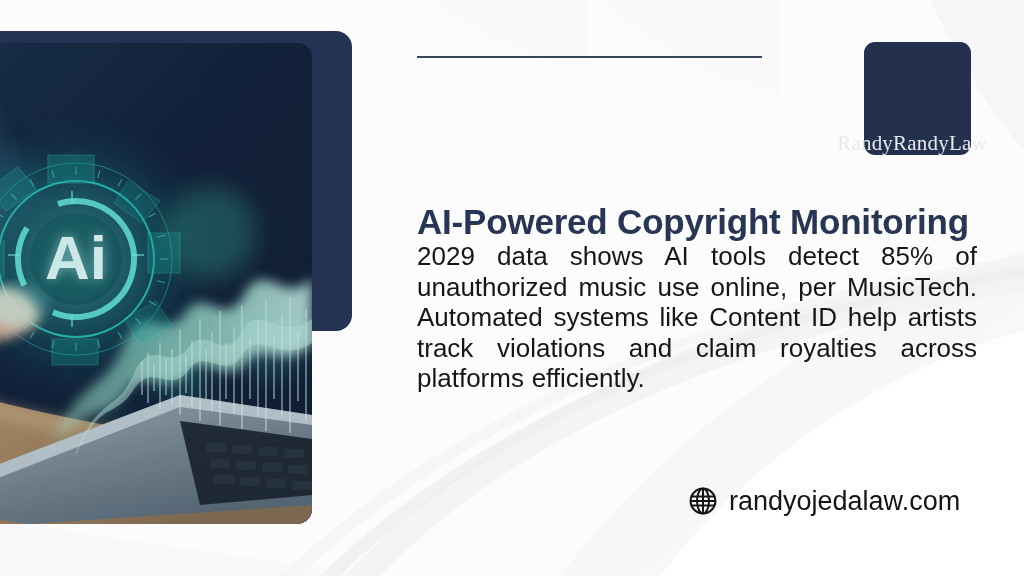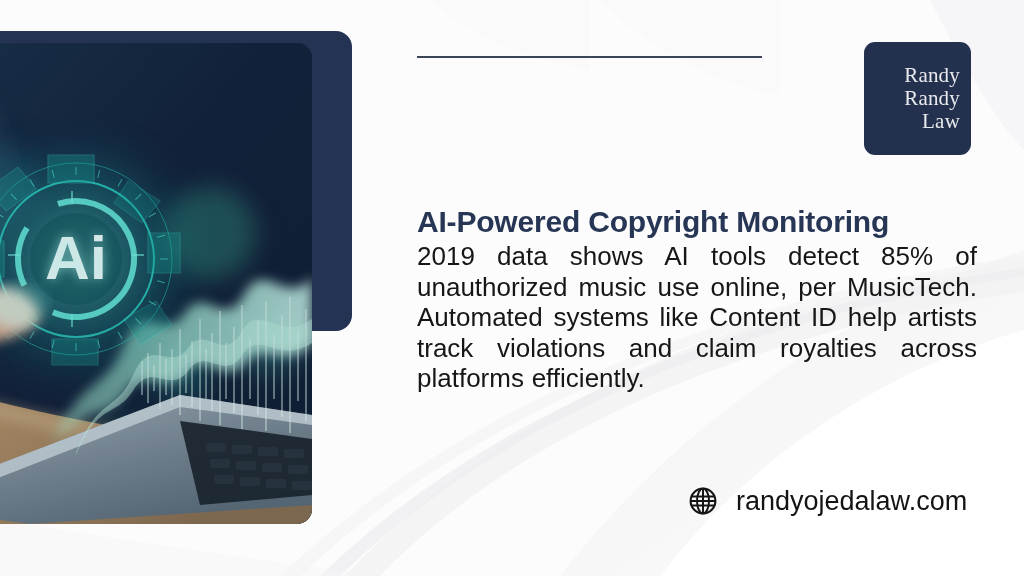--- a/index.html
+++ b/index.html
@@ -28,46 +28,46 @@
   
   #top-divider{
     position:absolute;left:417px;top:56px;width:345px;height:2px;
     background:#3b4559;
   }
 
   
   #logo-box{
     position:absolute;left:864px;top:42px;width:107px;height:113px;
     background:#24314e;border-radius:11px;
-    display:flex;flex-direction:column;justify-content:center;align-items:flex-end;
+    display:flex;flex-direction:row;justify-content:center;align-items:flex-end;
     padding-right:11px;box-sizing:border-box;
   }
   #logo-box .logo-line{
     font-family:"Liberation Serif",serif;
     color:#e9eaee;font-size:21px;line-height:23px;letter-spacing:.2px;
     white-space:nowrap;
   }
 
   
   #copy-block{position:absolute;left:417px;top:205px;width:560px;}
   #headline{
-    font-size:30px;font-weight:bold;color:#283655;
+    font-size:35px;font-weight:bold;color:#283655;
     letter-spacing:-.2px;line-height:34px;margin:0 0 2px 0;
     white-space:nowrap;
   }
   #body-copy{
     font-size:26px;line-height:30.5px;color:#161616;
     text-align:justify;text-align-last:left;margin:0;
     word-spacing:.5px;
   }
 
   
   #url-row{
     position:absolute;left:688px;top:483px;height:36px;
-    display:flex;align-items:center;gap:18px;
+    display:flex;align-items:center;gap:11px;
   }
   #globe-icon{width:30px;height:30px;display:block;flex:0 0 auto;}
   #url-text{font-size:27px;color:#141414;line-height:30px;white-space:nowrap;}
 </style>
 </head>
 <body>
 
 <div id="stage">
 
   <svg id="bg-svg" viewBox="0 0 1024 576" preserveAspectRatio="none">
@@ -295,21 +295,21 @@
   <div id="top-divider"></div>
 
   <div id="logo-box">
     <div class="logo-line">Randy</div>
     <div class="logo-line">Randy</div>
     <div class="logo-line">Law</div>
   </div>
 
   <div id="copy-block">
     <h1 id="headline">AI-Powered Copyright Monitoring</h1>
-    <p id="body-copy">2019 data shows AI tools detect 85% of unauthorized music use online, per MusicTech. Automated systems like Content ID help artists track violations and claim royalties across platforms efficiently.</p>
+    <p id="body-copy">2029 data shows AI tools detect 85% of unauthorized music use online, per MusicTech. Automated systems like Content ID help artists track violations and claim royalties across platforms efficiently.</p>
   </div>
 
   <div id="url-row">
     <svg id="globe-icon" viewBox="0 0 32 32">
       <circle cx="16" cy="16" r="13.2" fill="none" stroke="#141414" stroke-width="2.2"></circle>
       <ellipse cx="16" cy="16" rx="6.4" ry="13.2" fill="none" stroke="#141414" stroke-width="2.1"></ellipse>
       <line x1="16" y1="2.8" x2="16" y2="29.2" stroke="#141414" stroke-width="2.1"></line>
       <line x1="3.4" y1="11.2" x2="28.6" y2="11.2" stroke="#141414" stroke-width="2.1"></line>
       <line x1="2.8" y1="16" x2="29.2" y2="16" stroke="#141414" stroke-width="2.1"></line>
       <line x1="3.4" y1="20.8" x2="28.6" y2="20.8" stroke="#141414" stroke-width="2.1"></line>

